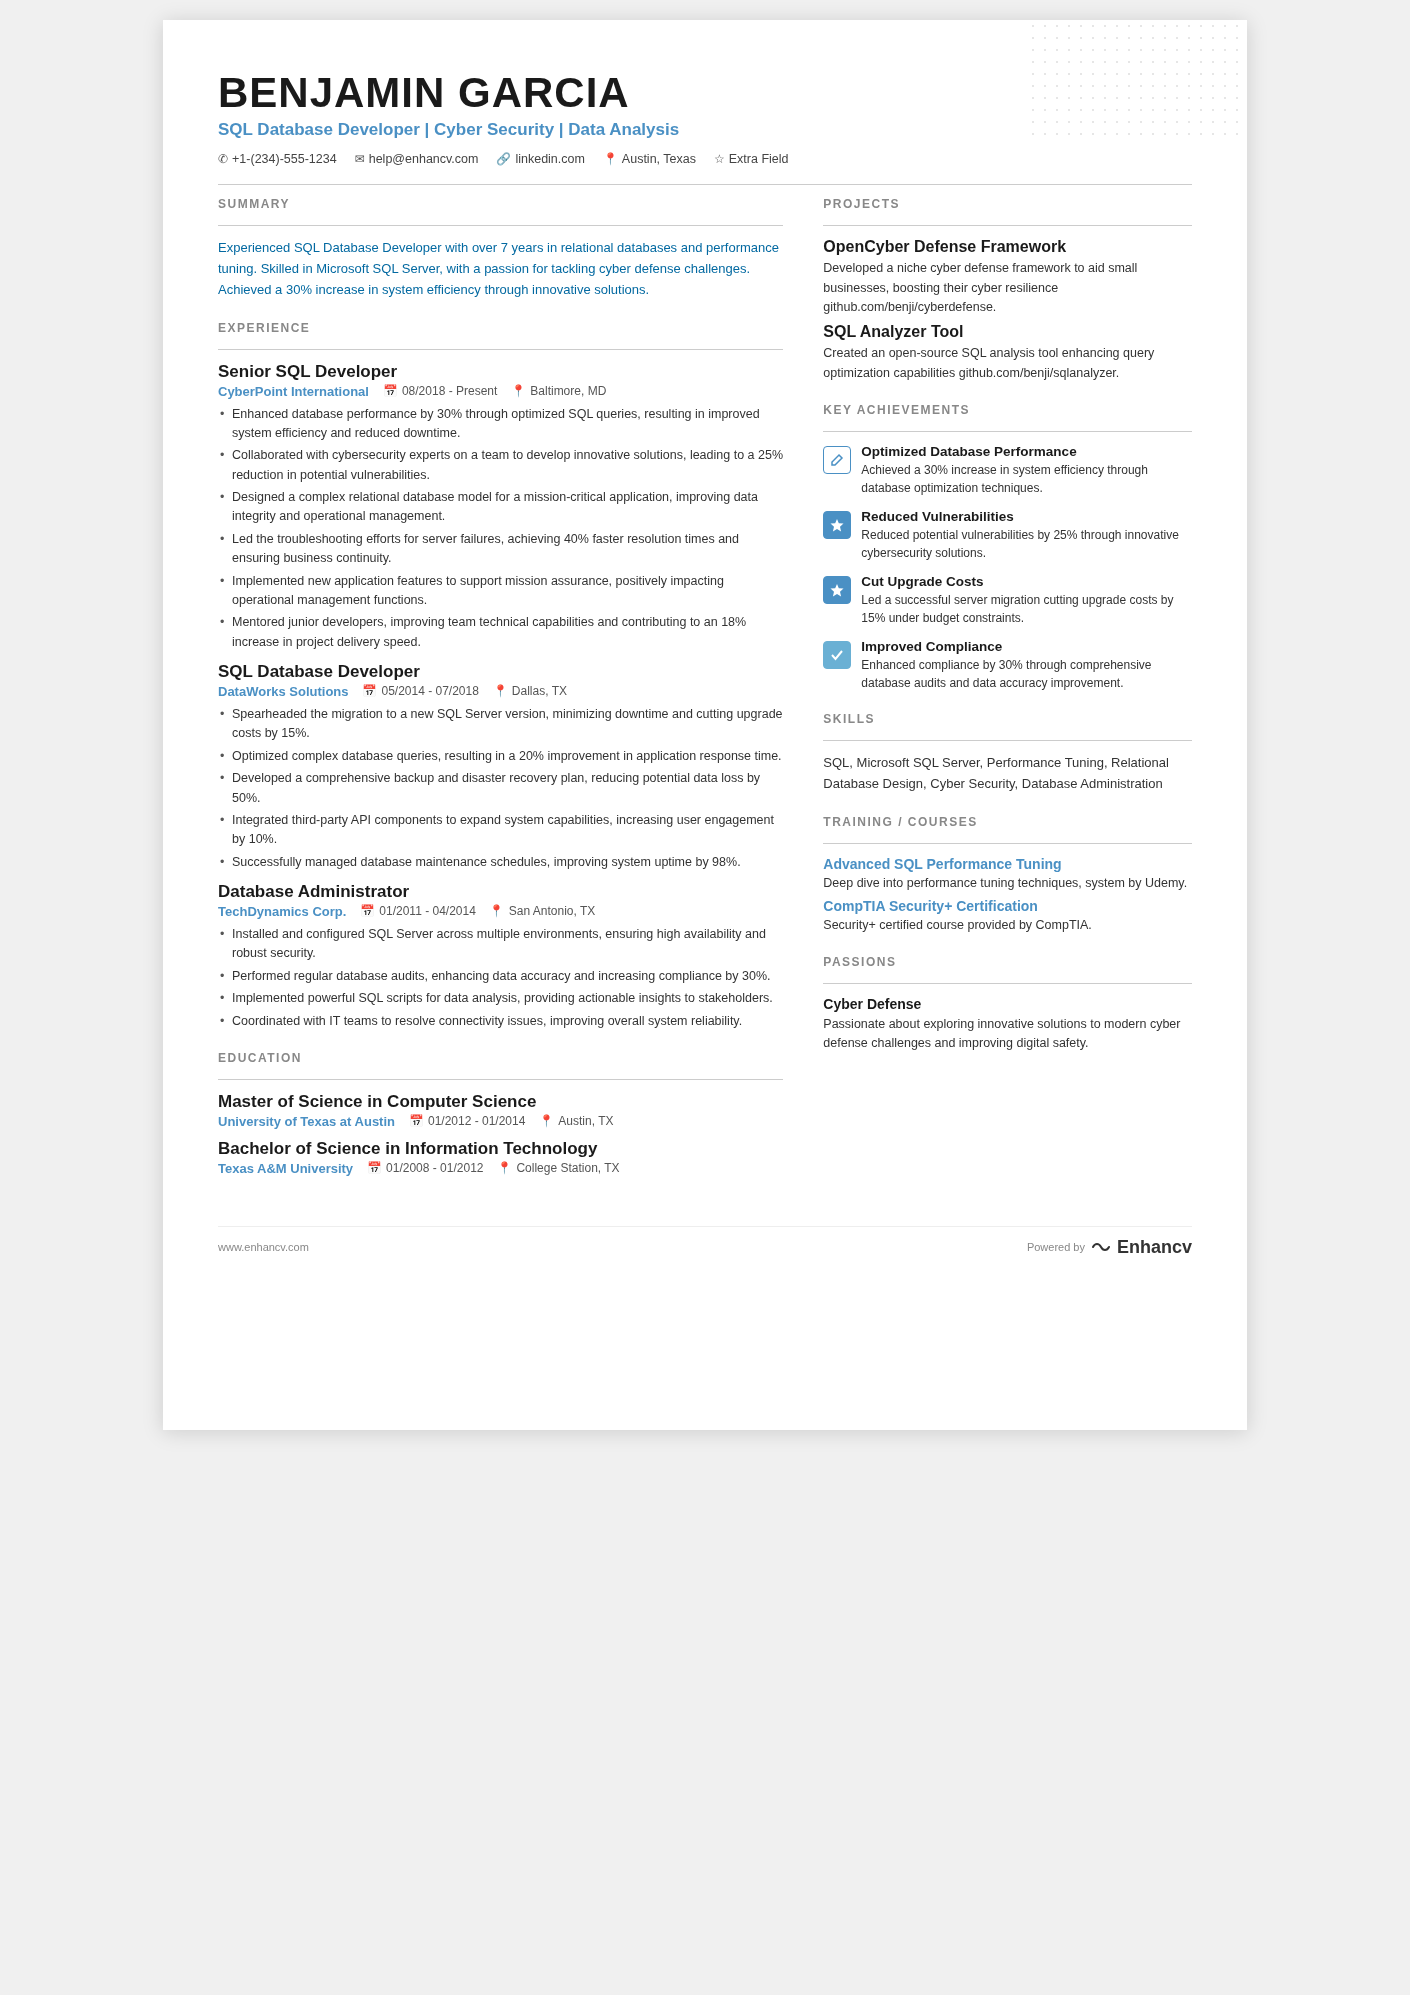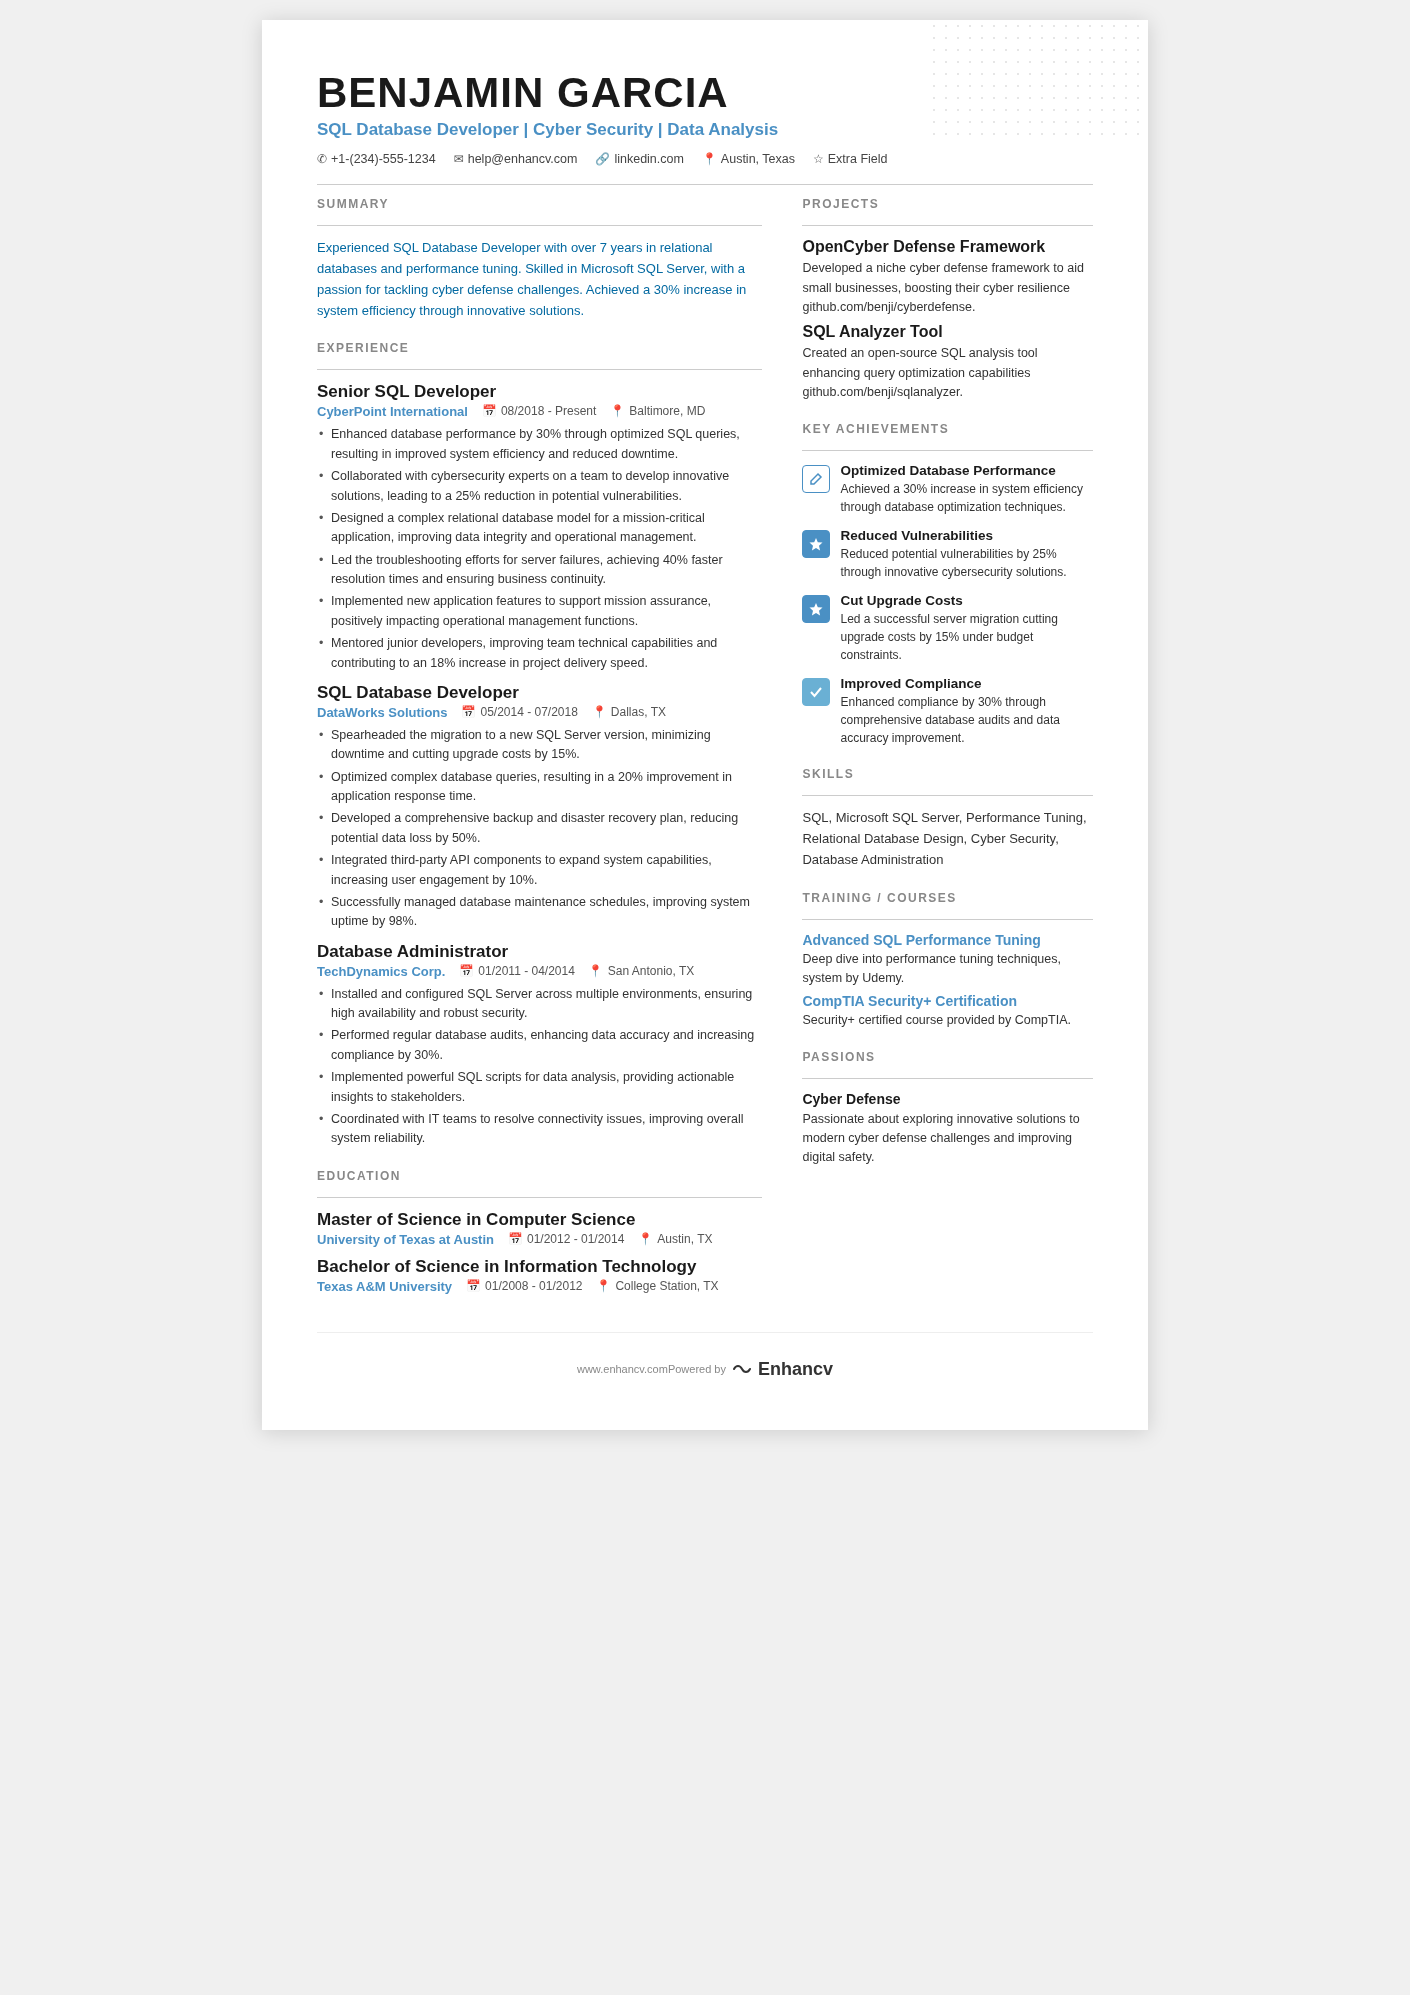--- a/index.html
+++ b/index.html
@@ -6,21 +6,21 @@
     body {
       font-family: 'Arial', sans-serif;
       background: #f0f0f0;
       display: flex;
       justify-content: center;
       align-items: flex-start;
       min-height: 100vh;
       padding: 20px;
     }
     .resume-page {
-      width: 886px;
+      width: 1084px;
       min-height: 1410px;
       background: #fff;
       padding: 50px 55px 50px 55px;
       position: relative;
       box-shadow: 0 2px 20px rgba(0,0,0,0.15);
     }
     
     .dots-decoration {
       position: absolute;
       top: 0;
@@ -244,24 +244,24 @@
       margin-bottom: 3px;
     }
     .passion-desc {
       font-size: 12.5px;
       color: #333;
       line-height: 1.5;
     }
     
     .footer {
       display: flex;
-      justify-content: center;
-      align-items: center;
-      margin-top: 18px;
-      padding-top: 26px;
+      justify-content: space-between;
+      align-items: center;
+      margin-top: 30px;
+      padding-top: 10px;
       border-top: 1px solid #eee;
     }
     .footer-url {
       font-size: 11px;
       color: #888;
     }
     .footer-powered {
       font-size: 11px;
       color: #888;
       display: flex;

